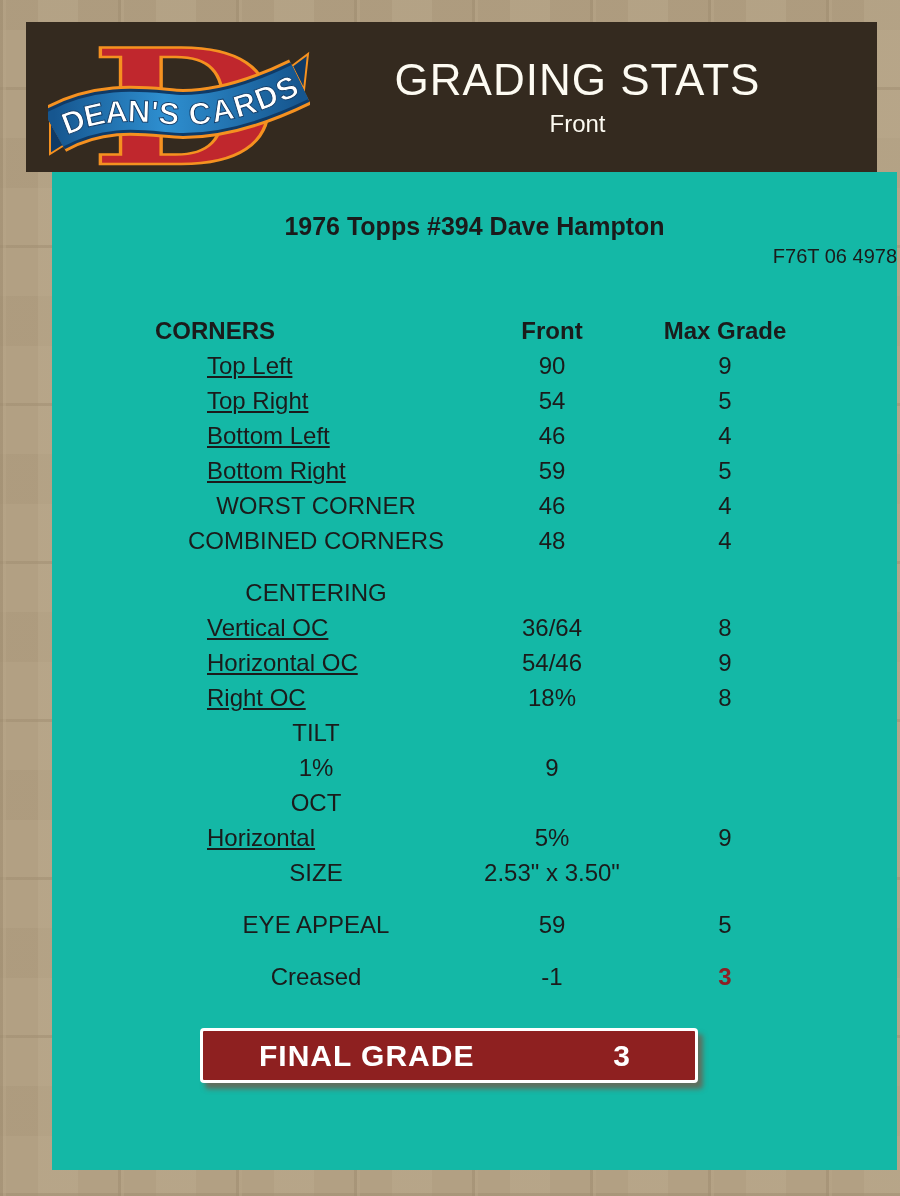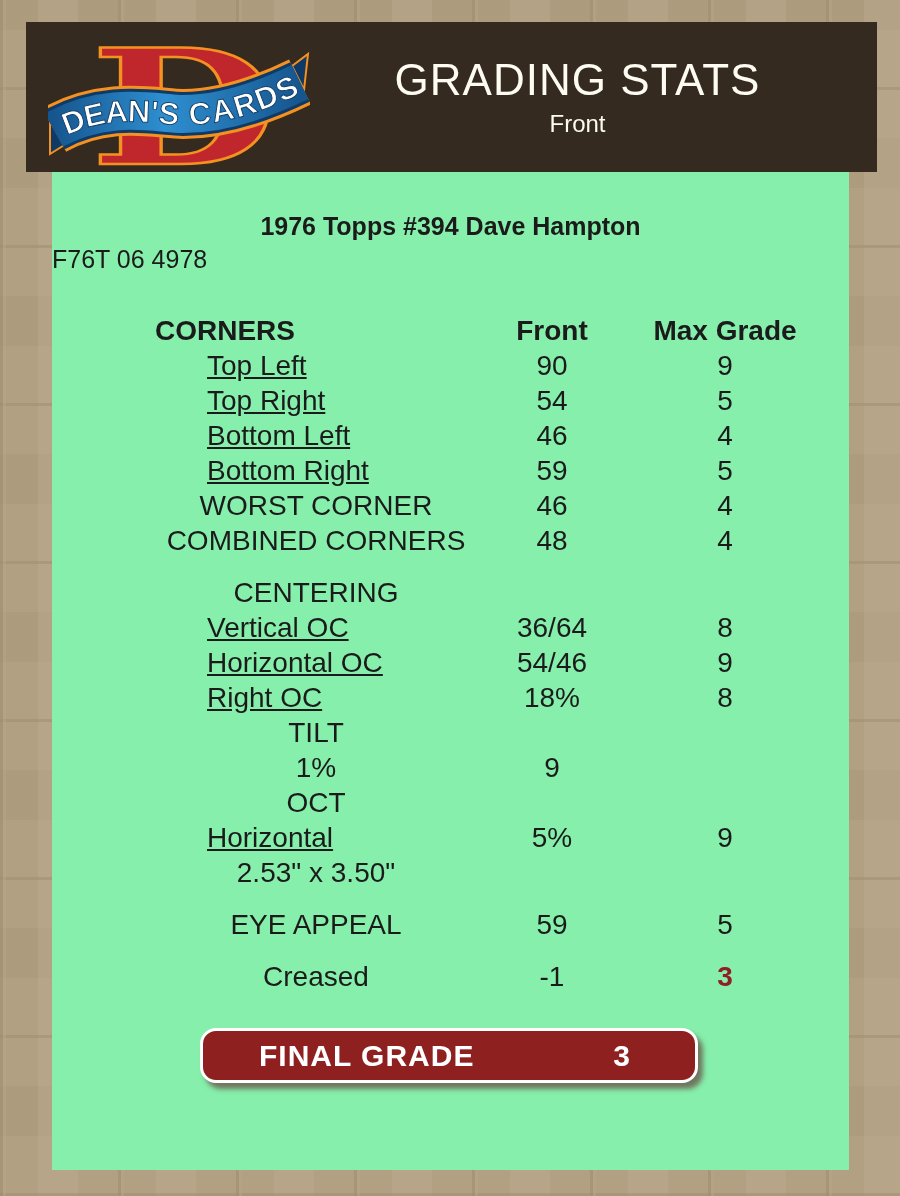--- a/index.html
+++ b/index.html
@@ -22,36 +22,37 @@
   .logo{position:absolute;left:22px;top:4px;width:262px;height:140px;}
   .header-titles{
     position:absolute;left:300px;width:503px;top:0;height:100%;
     display:flex;flex-direction:column;justify-content:center;align-items:center;
     color:#fdfbf2;
   }
   .header-title{font-size:44px;letter-spacing:1px;line-height:1.1;}
   .header-subtitle{font-size:24px;margin-top:6px;}
   .panel{
     position:absolute;left:52px;top:172px;width:797px;height:998px;
-    background:#86efac;
+    background:#14b8a6;
+    padding-left:48px;
   }
   .card-title{position:absolute;top:40px;left:0;right:0;text-align:center;font-size:25px;font-weight:bold;}
-  .card-serial{position:absolute;top:73px;left:0;right:0;text-align:left;font-size:25px;}
+  .card-serial{position:absolute;top:73px;left:0;right:0;text-align:right;font-size:20px;}
   .grade-table{position:absolute;top:141px;left:103px;width:668px;}
-  .row{display:grid;grid-template-columns:322px 150px 196px;height:35px;align-items:center;font-size:28px;}
+  .row{display:grid;grid-template-columns:322px 150px 196px;height:35px;align-items:center;font-size:24px;}
   .row .label{white-space:nowrap;}
   .row.indent .label{padding-left:52px;text-decoration:underline;}
   .row .value,.row .max{text-align:center;white-space:nowrap;}
   .row.bold .label{font-weight:normal;text-align:center;}
   .row.head .label,.row.head .value,.row.head .max{font-weight:bold;}
   .spacer{height:17px;}
   .max.red{color:#8e1f24;font-weight:bold;}
   .final-grade{
     position:absolute;left:148px;top:856px;width:492px;height:49px;
-    background:#8e2020;border:3px solid #ffffff;border-radius:16px;
+    background:#8e2020;border:3px solid #ffffff;border-radius:4px;
     box-shadow:5px 6px 5px rgba(108,98,82,0.85);
     display:flex;align-items:center;color:#ffffff;font-weight:bold;font-size:30px;
     letter-spacing:1px;cursor:default;
   }
   .fg-label{margin-left:56px;}
   .fg-value{margin-left:auto;margin-right:64px;}
 </style>
 </head>
 <body>
 
@@ -159,20 +160,21 @@
       <div class="label">OCT</div>
       <div class="value"></div>
       <div class="max"></div>
     </div>
     <div class="row indent">
       <div class="label">Horizontal</div>
       <div class="value">5%</div>
       <div class="max">9</div>
     </div>
     <div class="row bold">
+      <div class="label">SIZE</div>
       <div class="value">2.53" x 3.50"</div>
       <div class="max"></div>
     </div>
 
     <div class="spacer"></div>
 
     <div class="row bold">
       <div class="label">EYE APPEAL</div>
       <div class="value">59</div>
       <div class="max">5</div>

